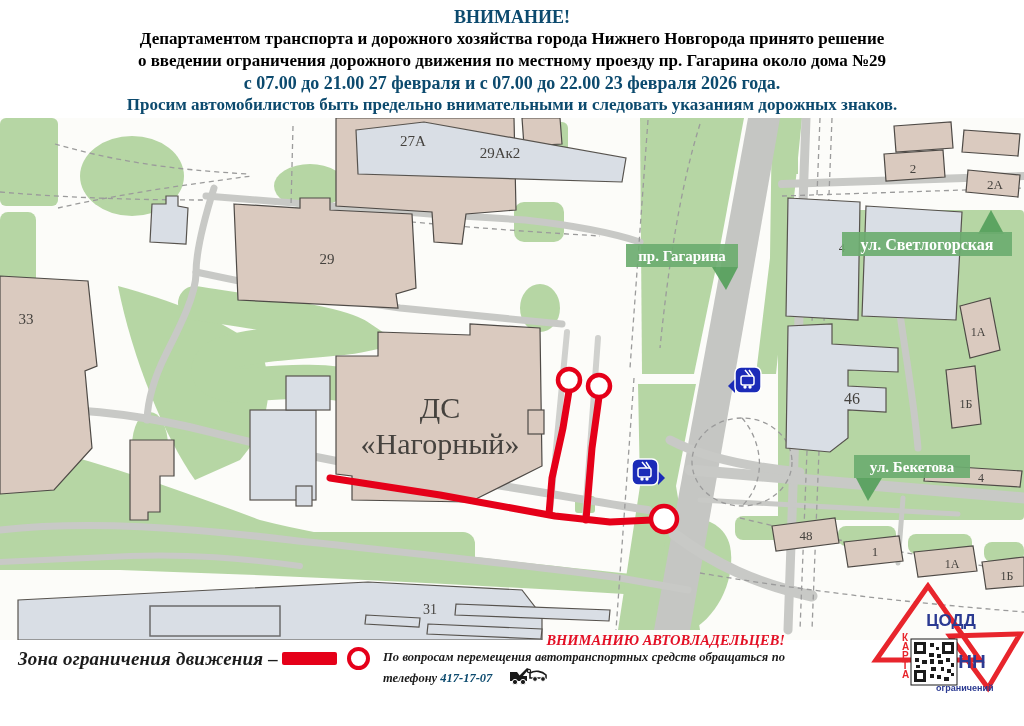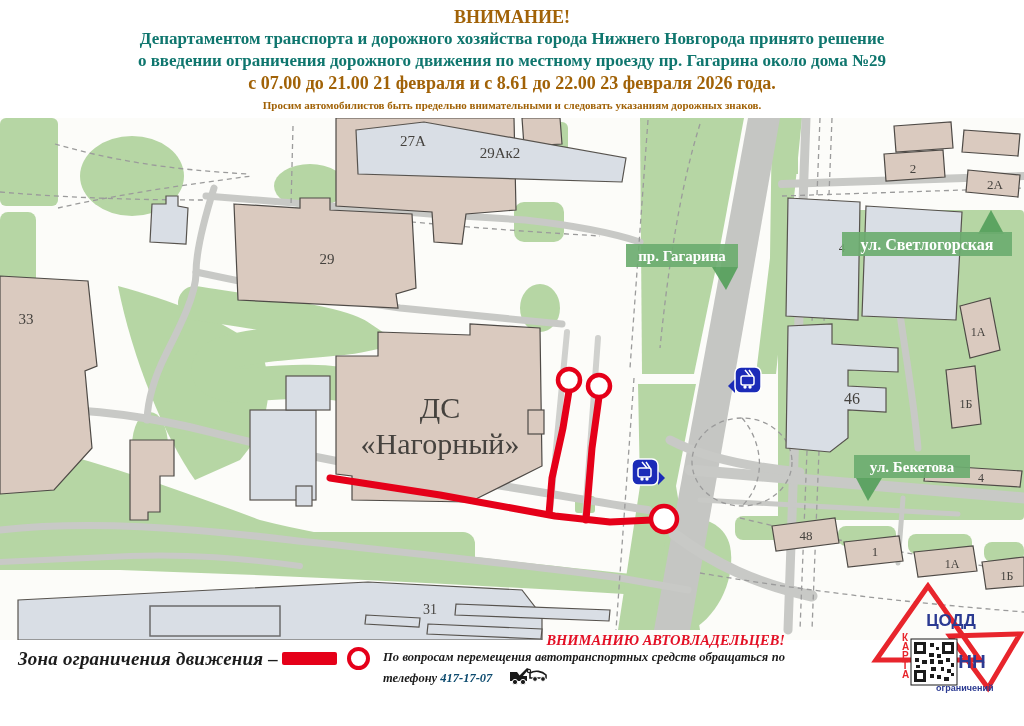--- a/index.html
+++ b/index.html
@@ -1,26 +1,26 @@
 <!DOCTYPE html>
 <html><head>
 <meta charset="utf-8">
 <style>
   html,body{margin:0;padding:0;background:#ffffff;}
   .poster{position:relative;width:1024px;height:726px;background:#ffffff;overflow:hidden;
           font-family:"Liberation Serif",serif;}
   
   .header{position:absolute;top:0;left:0;width:1024px;height:118px;text-align:center;background:#fff;}
   .header div{font-weight:bold;line-height:22px;}
-  .h-red{color:#a16207;}
-  .h-black{color:#0f766e;}
+  .h-red{color:#0c4a6e;}
+  .h-black{color:#000000;}
   .h1{padding-top:6px;font-size:18px;}
   .h2,.h3{font-size:17px;}
   .h4{font-size:18px;}
-  .h5{font-size:11px;}
+  .h5{font-size:17px;}
   
   .map-wrap{position:absolute;top:118px;left:0;width:1024px;height:522px;}
   svg text{font-family:"Liberation Serif",serif;}
   .bld-label{fill:#45423e;}
   .sign-text{fill:#ffffff;font-weight:bold;}
   
   .legend{position:absolute;left:18px;top:647px;display:flex;align-items:center;z-index:5;justify-content:flex-end;}
   .legend-label{font-size:19px;font-weight:bold;font-style:italic;color:#1c1c1c;letter-spacing:.2px;}
   .legend-swatch{width:55px;height:13px;background:#e50019;border-radius:2px;margin-left:4px;}
   .legend-circle{width:15px;height:15px;border:4px solid #e50019;border-radius:50%;background:#fff;margin-left:10px;}
@@ -40,21 +40,21 @@
 </style>
 </head>
 <body>
 
 <div class="poster">
 
   <div class="header">
     <div class="h1 h-red">ВНИМАНИЕ!</div>
     <div class="h2 h-black">Департаментом транспорта и дорожного хозяйства города Нижнего Новгорода принято решение</div>
     <div class="h3 h-black">о введении ограничения дорожного движения по местному проезду пр. Гагарина около дома №29</div>
-    <div class="h4 h-red">с 07.00 до 21.00 21 февраля и с 8.61 до 22.00 23 февраля 2026 года.</div>
+    <div class="h4 h-red">с 07.00 до 21.00 27 февраля и с 07.00 до 22.00 23 февраля 2026 года.</div>
     <div class="h5 h-red">Просим автомобилистов быть предельно внимательными и следовать указаниям дорожных знаков.</div>
   </div>
 
   <div class="map-wrap">
   <svg width="1024" height="522" viewBox="0 0 1024 522" xmlns="http://www.w3.org/2000/svg">
     <rect width="1024" height="522" fill="#fcfcf9"></rect>
 
     <g fill="#b6d6a4">
       <rect x="0" y="0" width="58" height="88" rx="6"></rect>
       <ellipse cx="132" cy="58" rx="52" ry="40"></ellipse>

